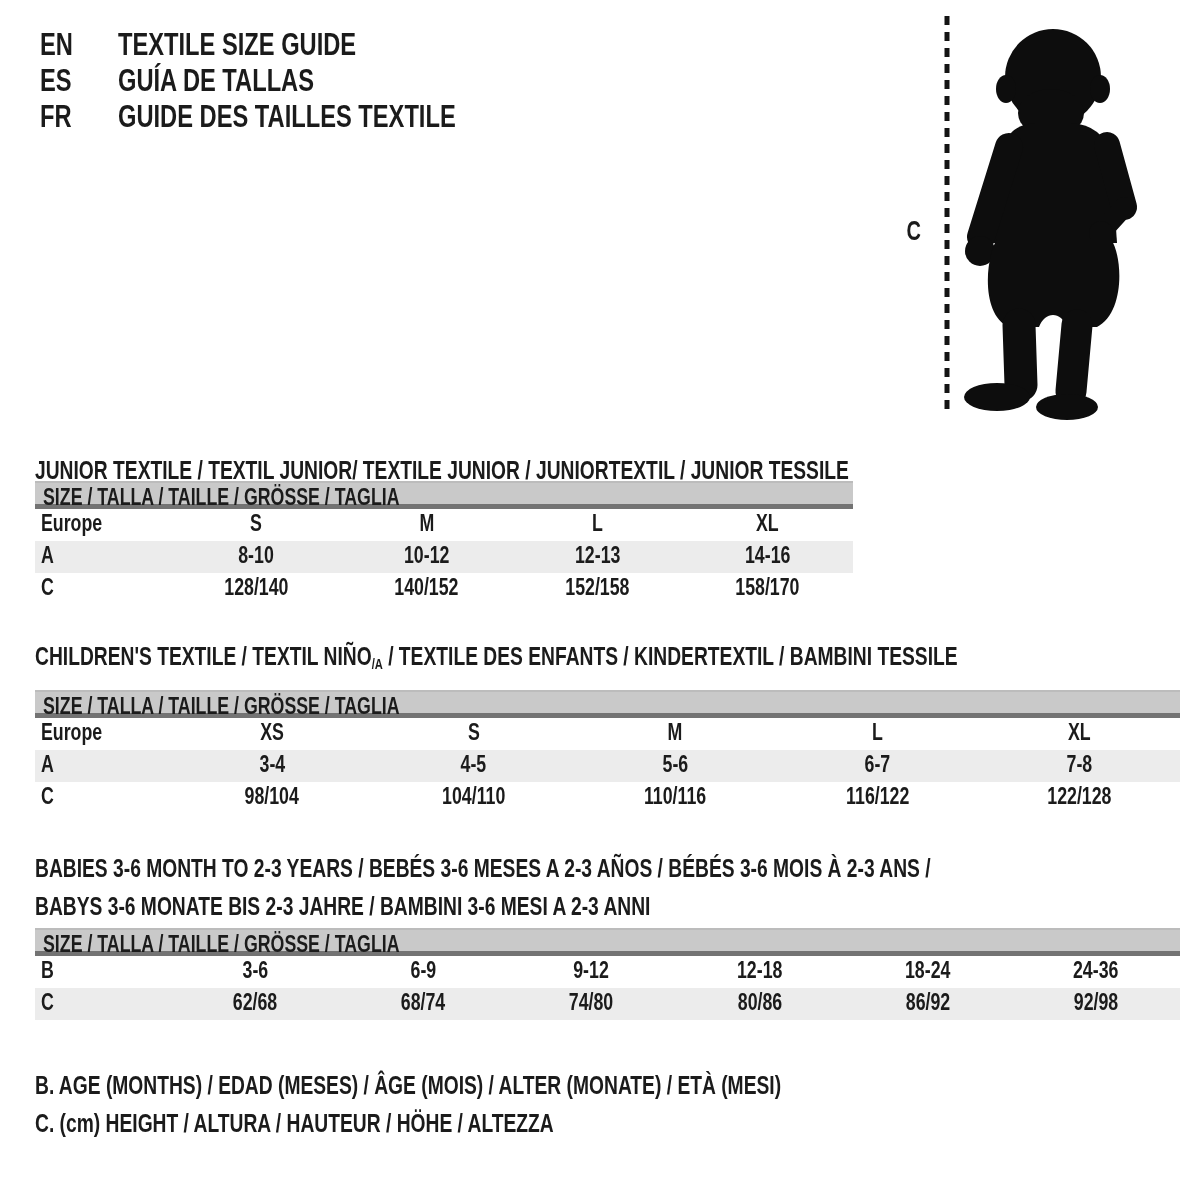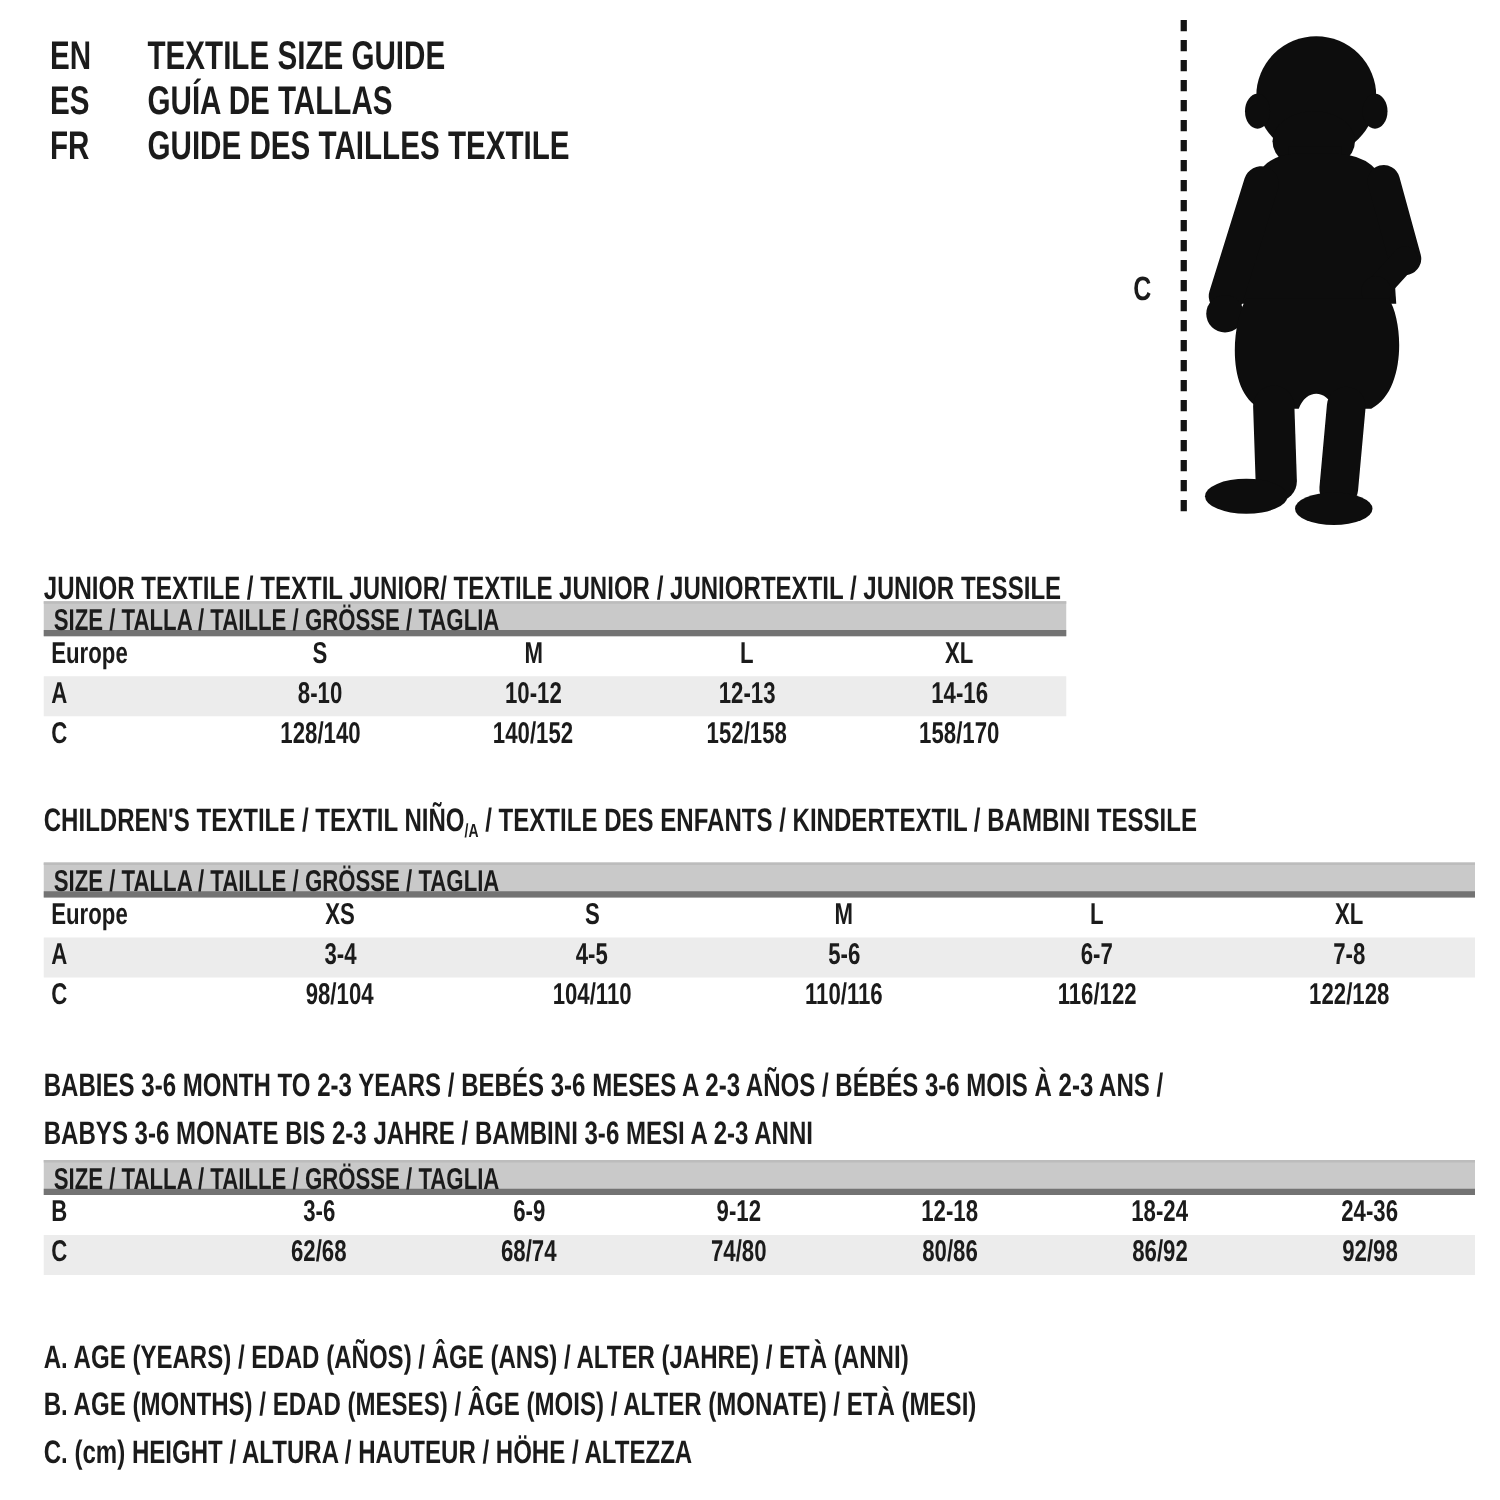--- a/index.html
+++ b/index.html
@@ -183,21 +183,18 @@
     <span class="tcell"><span class="condc">68/74</span></span>
     <span class="tcell"><span class="condc">74/80</span></span>
     <span class="tcell"><span class="condc">80/86</span></span>
     <span class="tcell"><span class="condc">86/92</span></span>
     <span class="tcell"><span class="condc">92/98</span></span>
   </div>
 </div>
 
 <div class="legend">
   <div class="legend-line">
-      <span class="cond">A. AGE (YEARS) / EDAD (AÑOS) / ÂGE (ANS) / ALTER (JAHRE) / ETÀ (ANNI)</span>
-    </div>
-  <div class="legend-line">
       <span class="cond">B. AGE (MONTHS) / EDAD (MESES) / ÂGE (MOIS) / ALTER (MONATE) / ETÀ (MESI)</span>
     </div>
   <div class="legend-line">
       <span class="cond">C. (cm) HEIGHT / ALTURA / HAUTEUR / HÖHE / ALTEZZA</span>
     </div>
 </div>
 
 </body></html>

